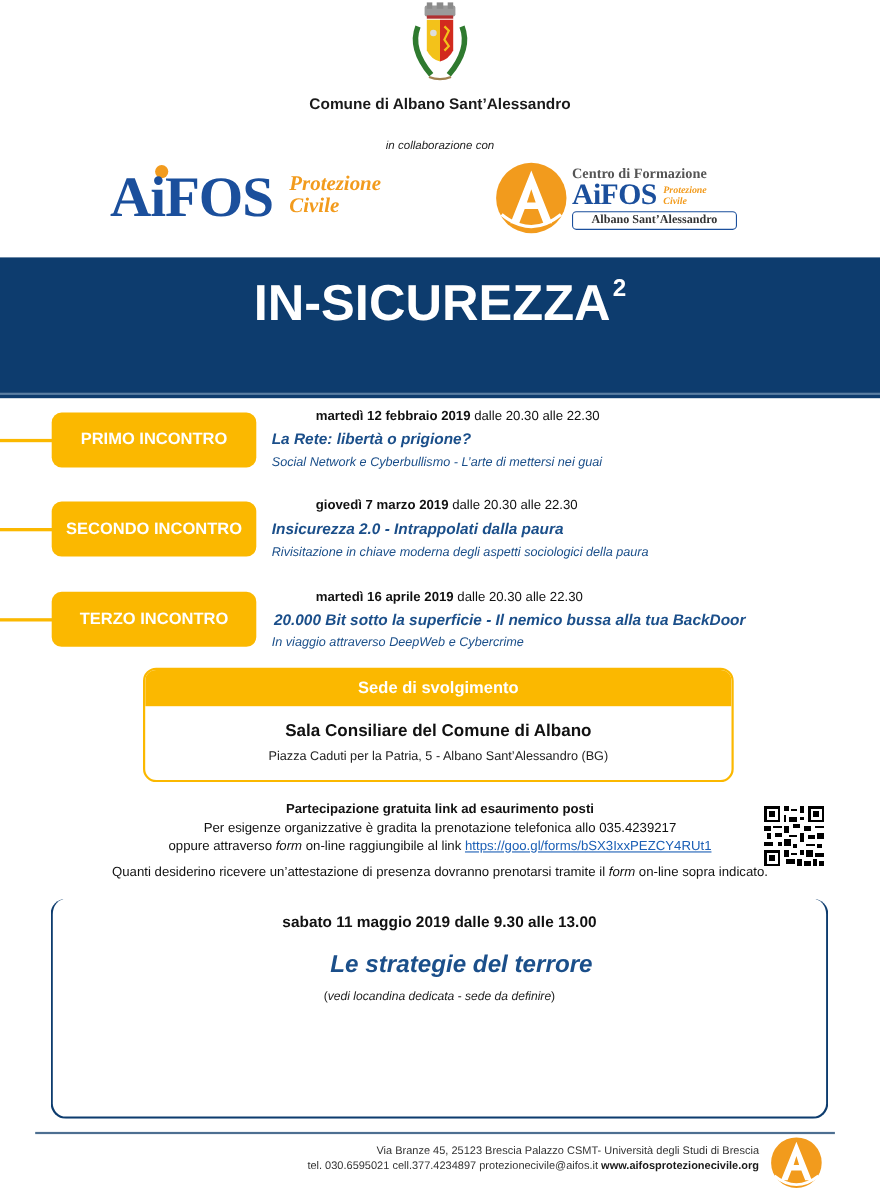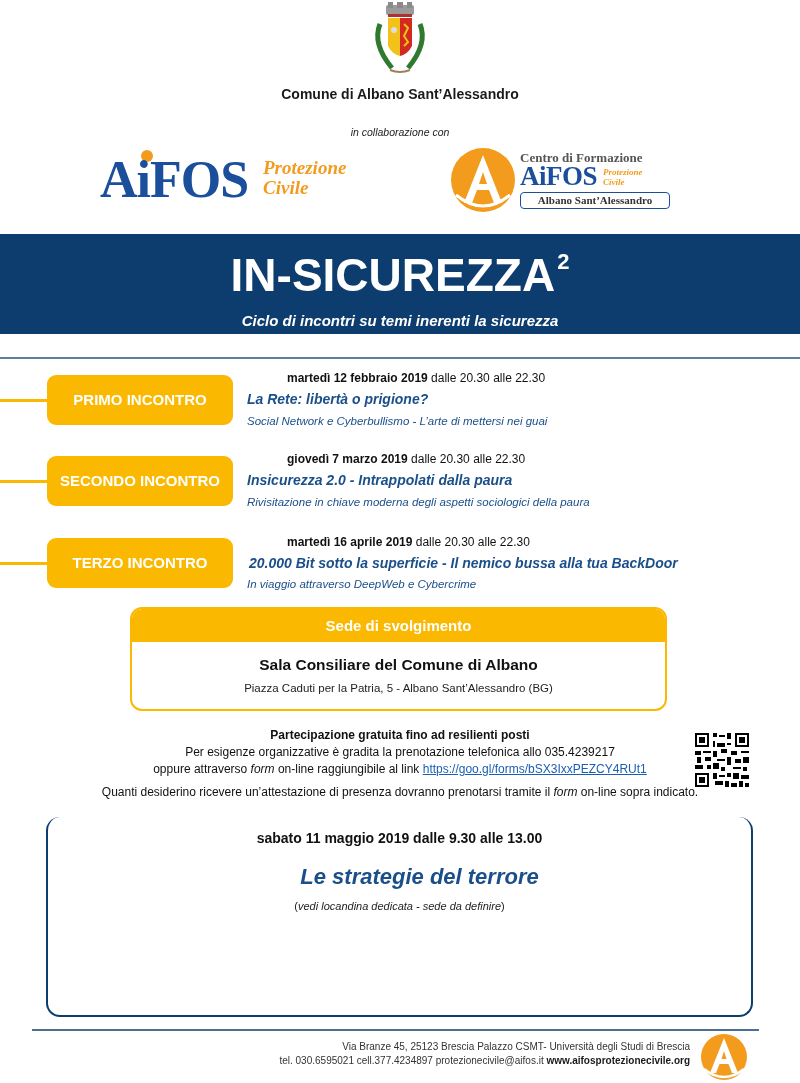--- a/index.html
+++ b/index.html
@@ -20,21 +20,21 @@
   .logo1 .pc { position: absolute; left: 163px; top: 8px; font-family: "Liberation Serif", serif; font-style: italic; font-weight: bold; font-size: 19px; line-height: 20px; color: #f29b1d; }
 
   .logo2 { left: 450px; top: 147px; width: 210px; height: 70px; }
   .logo2 .emblem { position: absolute; left: 0; top: 0; width: 66px; height: 66px; }
   .logo2 .cdf { position: absolute; left: 70px; top: 3px; font-family: "Liberation Serif", serif; font-weight: bold; font-size: 13px; color: #555; }
   .logo2 .aifos { position: absolute; left: 70px; top: 14px; font-family: "Liberation Serif", serif; font-weight: bold; font-size: 27px; color: #1b4f9c; letter-spacing: -0.5px; }
   .logo2 .pc2 { position: absolute; left: 153px; top: 20px; font-family: "Liberation Serif", serif; font-style: italic; font-weight: bold; font-size: 9px; line-height: 10px; color: #f29b1d; }
   .logo2 .albano { position: absolute; left: 70px; top: 45px; width: 150px; height: 17px; border: 1.5px solid #1b4f9c; border-radius: 4px; font-family: "Liberation Serif", serif; font-weight: bold; font-size: 11px; color: #333; text-align: center; line-height: 14px; }
 
   
-  .banner { left: 0; top: 234px; width: 800px; height: 100px; background: #0d3c6e; }
+  .banner { left: 0; top: 234px; width: 800px; height: 128px; background: #0d3c6e; }
   .banner .title { position: absolute; left: 0; width: 800px; top: 14px; text-align: center; color: #fff; font-weight: bold; font-size: 46px; letter-spacing: 0px; }
   .banner .title sup { font-size: 22px; vertical-align: 22px; margin-left: 2px; }
   .banner .sub { position: absolute; left: 0; width: 800px; top: 76px; text-align: center; color: #fff; font-style: italic; font-weight: bold; font-size: 15px; line-height: 21px; }
   .banner-edge { left: 0; top: 357px; width: 800px; height: 2px; background: #5b7fa3; }
 
   
   .connector { left: 0; height: 3px; width: 50px; background: #fbb800; }
   .pill { left: 47px; width: 186px; height: 50px; background: #fbb800; border-radius: 9px; color: #fff; font-weight: bold; font-size: 15px; text-align: center; line-height: 50px; }
   .meet-date { left: 247px; font-size: 12px; color: #111; }
   .meet-date b { font-weight: bold; padding-left: 40px; }
@@ -109,24 +109,20 @@
   <div class="aifos">AiFOS</div>
   <div class="pc2">
     <div>Protezione</div>
     <div>Civile</div>
   </div>
   <div class="albano">Albano Sant’Alessandro</div>
 </div>
 
 <div class="abs banner">
   <div class="title"><span>IN-SICUREZZA</span><sup>2</sup></div>
-  <div class="sub">
-    <div>Ciclo di incontri su temi inerenti la sicurezza</div>
-    <div>dei cittadini per creare Comunità più resilienti</div>
-  </div>
 </div>
 <div class="abs banner-edge"></div>
 
 <div class="abs connector" style="top:399px"></div>
 <div class="abs pill" style="top:375px">PRIMO INCONTRO</div>
 <div class="abs meet-date" style="top:371px"><b>martedì 12 febbraio 2019</b> <span>dalle 20.30 alle 22.30</span></div>
 <div class="abs meet-title" style="top:391px">La Rete: libertà o prigione?</div>
 <div class="abs meet-desc" style="top:415px">Social Network e Cyberbullismo - L’arte di mettersi nei guai</div>
 
 <div class="abs connector" style="top:480px"></div>
@@ -140,21 +136,21 @@
 <div class="abs meet-date" style="top:535px"><b>martedì 16 aprile 2019</b> <span>dalle 20.30 alle 22.30</span></div>
 <div class="abs meet-title" style="top:555px; left:249px">20.000 Bit sotto la superficie - Il nemico bussa alla tua BackDoor</div>
 <div class="abs meet-desc" style="top:578px">In viaggio attraverso DeepWeb e Cybercrime</div>
 
 <div class="abs sede">
   <div class="head">Sede di svolgimento</div>
   <div class="name">Sala Consiliare del Comune di Albano</div>
   <div class="addr">Piazza Caduti per la Patria, 5 - Albano Sant’Alessandro (BG)</div>
 </div>
 
-<div class="abs info" style="top:728px"><b>Partecipazione gratuita fino ad resilienti posti</b></div>
+<div class="abs info" style="top:728px"><b>Partecipazione gratuita link ad esaurimento posti</b></div>
 <div class="abs info" style="top:745px">Per esigenze organizzative è gradita la prenotazione telefonica allo 035.4239217</div>
 <div class="abs info" style="top:762px">
   <span>oppure attraverso</span>
   <i>form</i>
   <span>on-line raggiungibile al link</span>
   <a>https://goo.gl/forms/bSX3IxxPEZCY4RUt1</a>
 </div>
 <div class="abs info" style="top:785px">
   <span>Quanti desiderino ricevere un’attestazione di presenza dovranno prenotarsi tramite il</span>
   <i>form</i>

